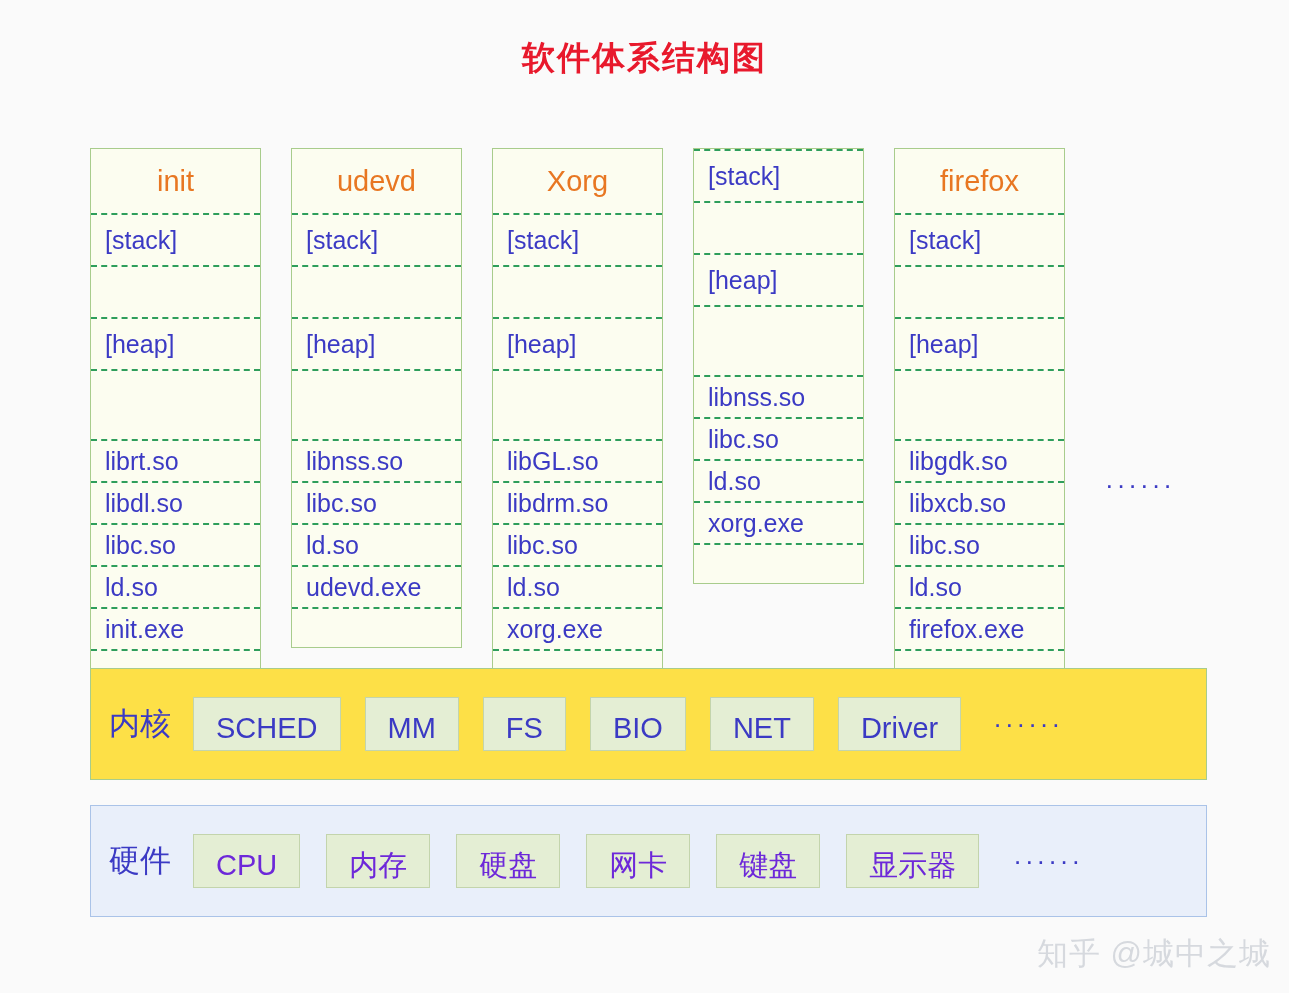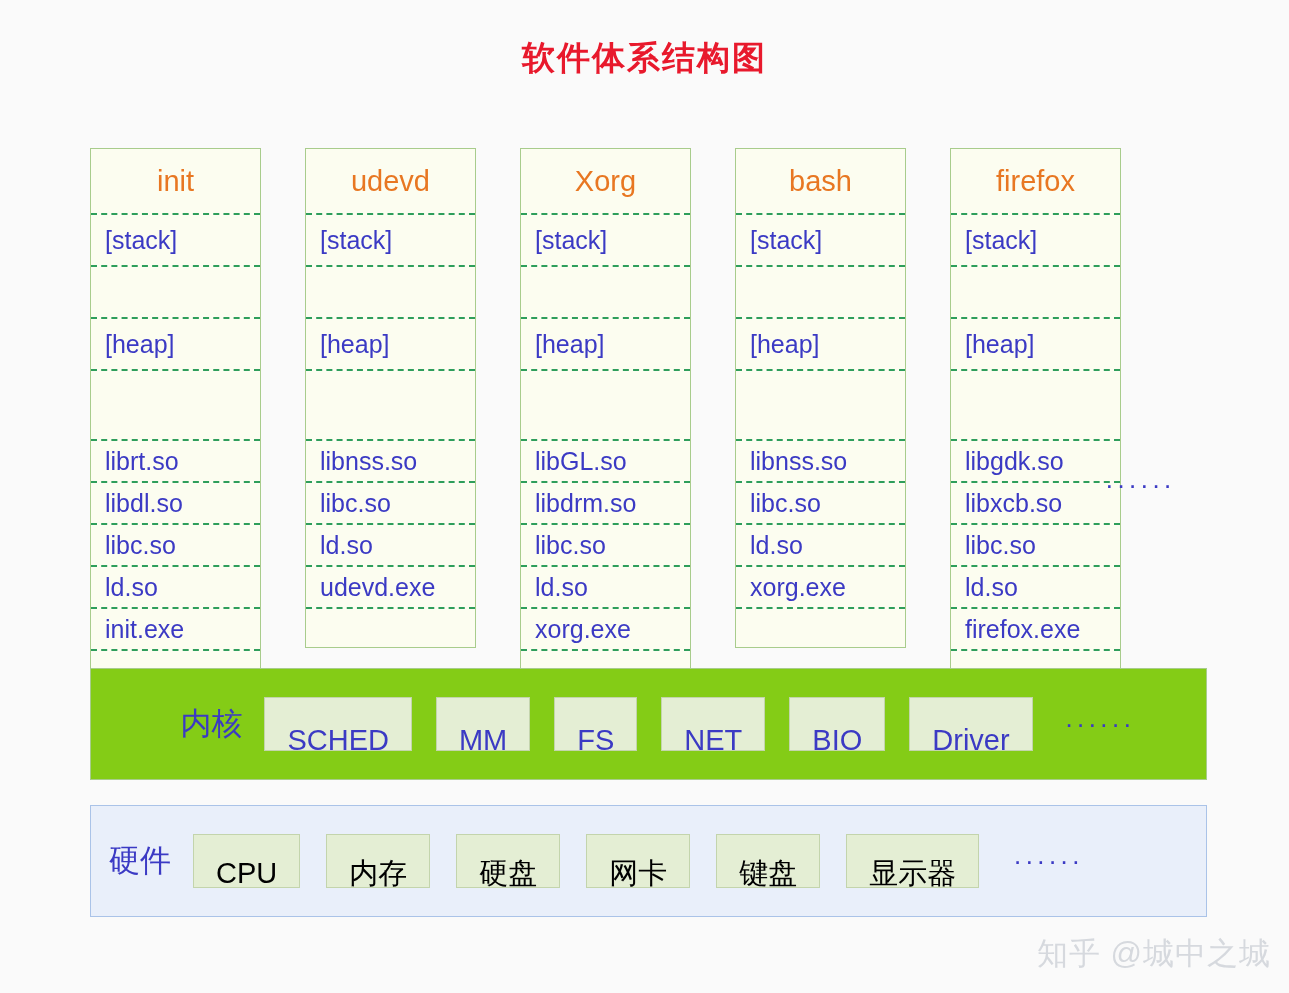--- a/index.html
+++ b/index.html
@@ -34,21 +34,21 @@
     position: absolute;
     top: 148px;
     left: 90px;
     width: 1110px;
     height: 488px;
     display: flex;
     align-items: flex-start;
   }
   .process-column {
     width: 171px;
-    margin-right: 44px;
+    margin-right: 30px;
     background: #fcfdf0;
     border: 1.5px solid #a8cc8c;
     box-sizing: border-box;
     display: flex;
     flex-direction: column;
   }
   .proc-title {
     height: 64px;
     line-height: 64px;
     text-align: center;
@@ -80,44 +80,43 @@
     letter-spacing: 3px;
   }
 
   
   #kernel-band {
     position: absolute;
     top: 668px;
     left: 90px;
     width: 1117px;
     height: 112px;
-    background: #84cc16;
+    background: #fde047;
     border: 1.5px solid #a8cc8c;
     box-sizing: border-box;
     display: flex;
     align-items: center;
     padding-left: 18px;
-    justify-content: center;
   }
   #kernel-label {
     color: #3b3ac4;
     font-size: 31px;
     margin-right: 22px;
     white-space: nowrap;
   }
   .kernel-item {
     background: #e4eed4;
     border: 1.5px solid #c3d4ac;
     box-sizing: border-box;
     height: 54px;
     line-height: 52px;
     color: #3b3ac4;
     font-size: 29px;
     text-align: center;
-    padding: 16px 22px;
+    padding: 4px 22px;
     margin-right: 24px;
     white-space: nowrap;
   }
   #kernel-ellipsis {
     color: #3b3ac4;
     font-size: 26px;
     letter-spacing: 3px;
     margin-left: 8px;
   }
 
@@ -141,24 +140,24 @@
     margin-right: 22px;
     white-space: nowrap;
     text-align: right;
   }
   .hardware-item {
     background: #e4eed4;
     border: 1.5px solid #c3d4ac;
     box-sizing: border-box;
     height: 54px;
     line-height: 52px;
-    color: #000000;
+    color: #6d28d9;
     font-size: 29px;
     text-align: center;
-    padding: 12px 22px;
+    padding: 4px 22px;
     margin-right: 26px;
     white-space: nowrap;
   }
   #hardware-ellipsis {
     color: #3b3ac4;
     font-size: 26px;
     letter-spacing: 3px;
     margin-left: 8px;
   }
 
@@ -215,21 +214,20 @@
     <div class="proc-row r-gap2"></div>
     <div class="proc-row r-lib">libGL.so</div>
     <div class="proc-row r-lib">libdrm.so</div>
     <div class="proc-row r-lib">libc.so</div>
     <div class="proc-row r-lib">ld.so</div>
     <div class="proc-row r-lib">xorg.exe</div>
     <div class="proc-row r-tail"></div>
   </div>
 
   <div class="process-column">
-    <div class="proc-title">bash</div>
     <div class="proc-row r-stack">[stack]</div>
     <div class="proc-row r-gap1"></div>
     <div class="proc-row r-heap">[heap]</div>
     <div class="proc-row r-gap2"></div>
     <div class="proc-row r-lib">libnss.so</div>
     <div class="proc-row r-lib">libc.so</div>
     <div class="proc-row r-lib">ld.so</div>
     <div class="proc-row r-lib">xorg.exe</div>
     <div class="proc-row r-tail"></div>
   </div>
@@ -250,22 +248,22 @@
 
 </div>
 
 <div id="process-ellipsis">······</div>
 
 <div id="kernel-band">
   <div id="kernel-label">内核</div>
   <div class="kernel-item">SCHED</div>
   <div class="kernel-item">MM</div>
   <div class="kernel-item">FS</div>
+  <div class="kernel-item">BIO</div>
   <div class="kernel-item">NET</div>
-  <div class="kernel-item">BIO</div>
   <div class="kernel-item">Driver</div>
   <div id="kernel-ellipsis">······</div>
 </div>
 
 <div id="hardware-band">
   <div id="hardware-label">硬件</div>
   <div class="hardware-item">CPU</div>
   <div class="hardware-item">内存</div>
   <div class="hardware-item">硬盘</div>
   <div class="hardware-item">网卡</div>

